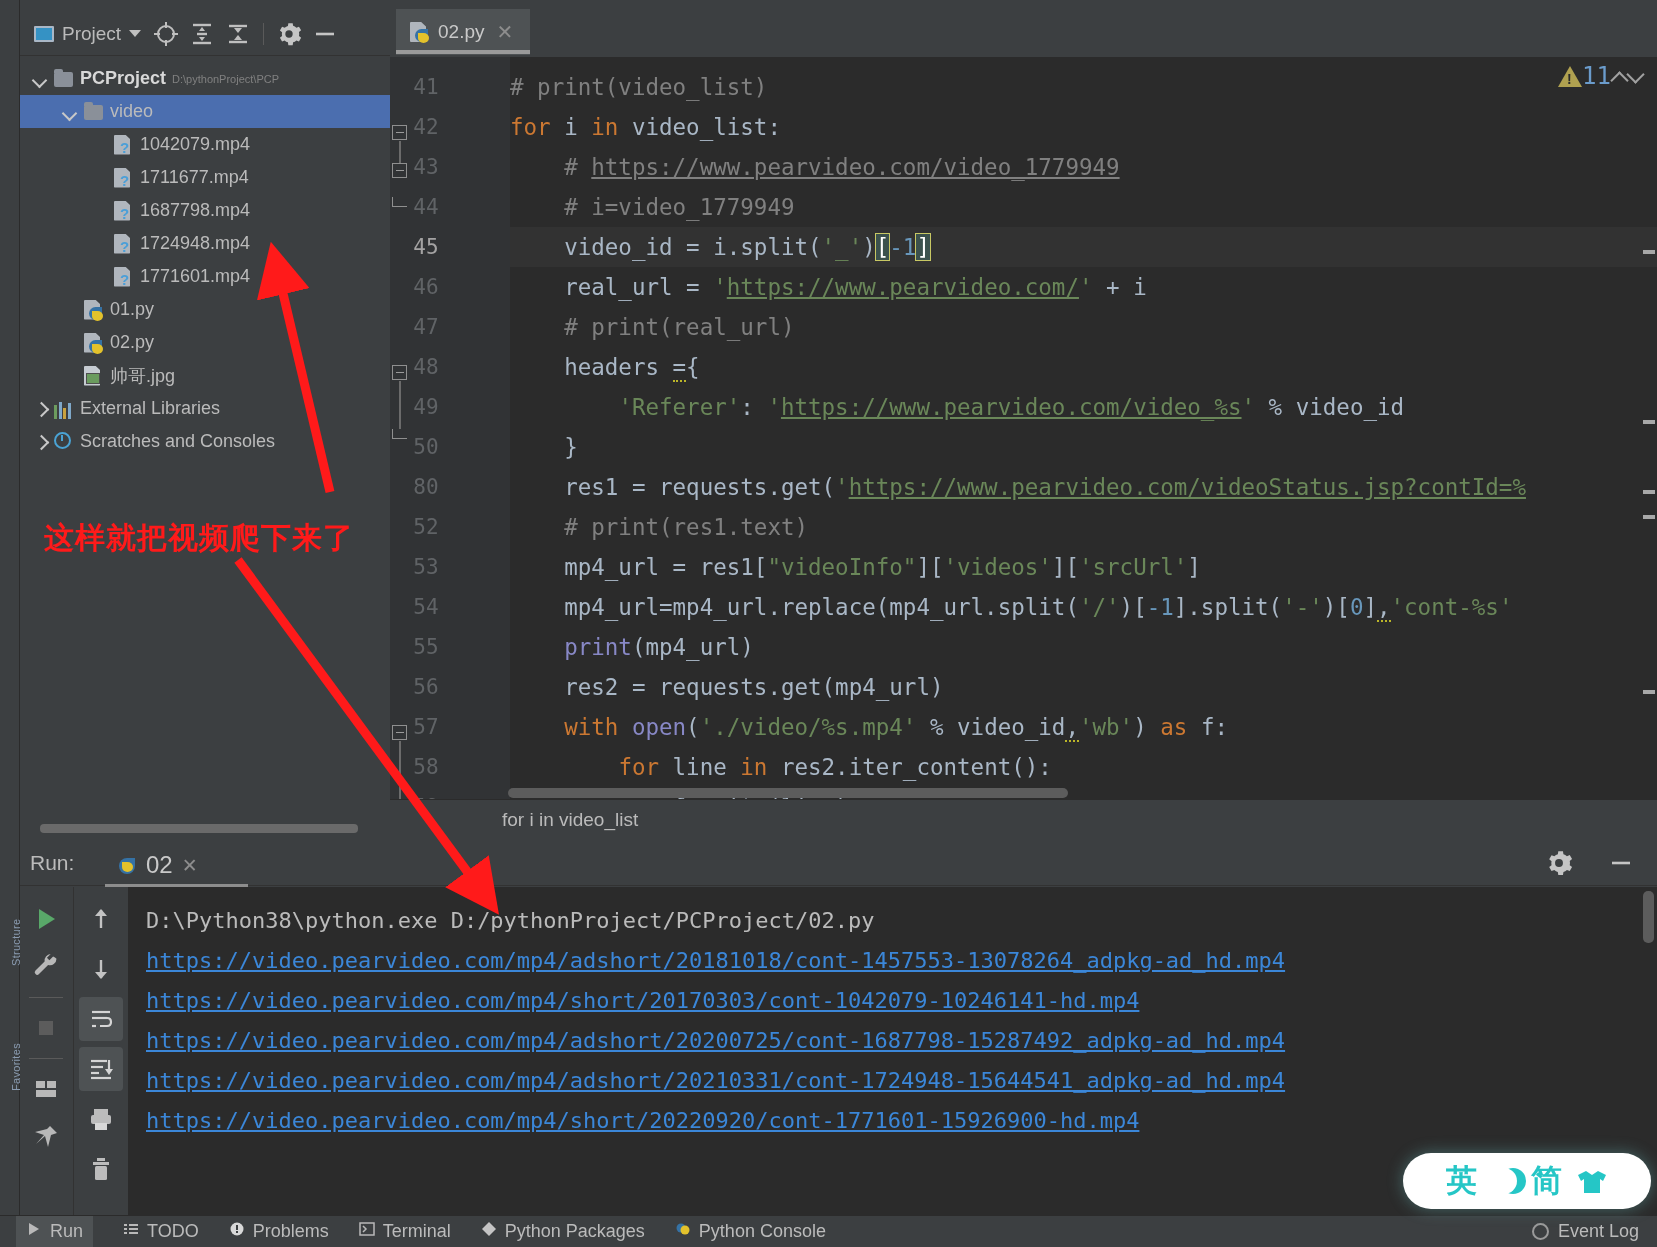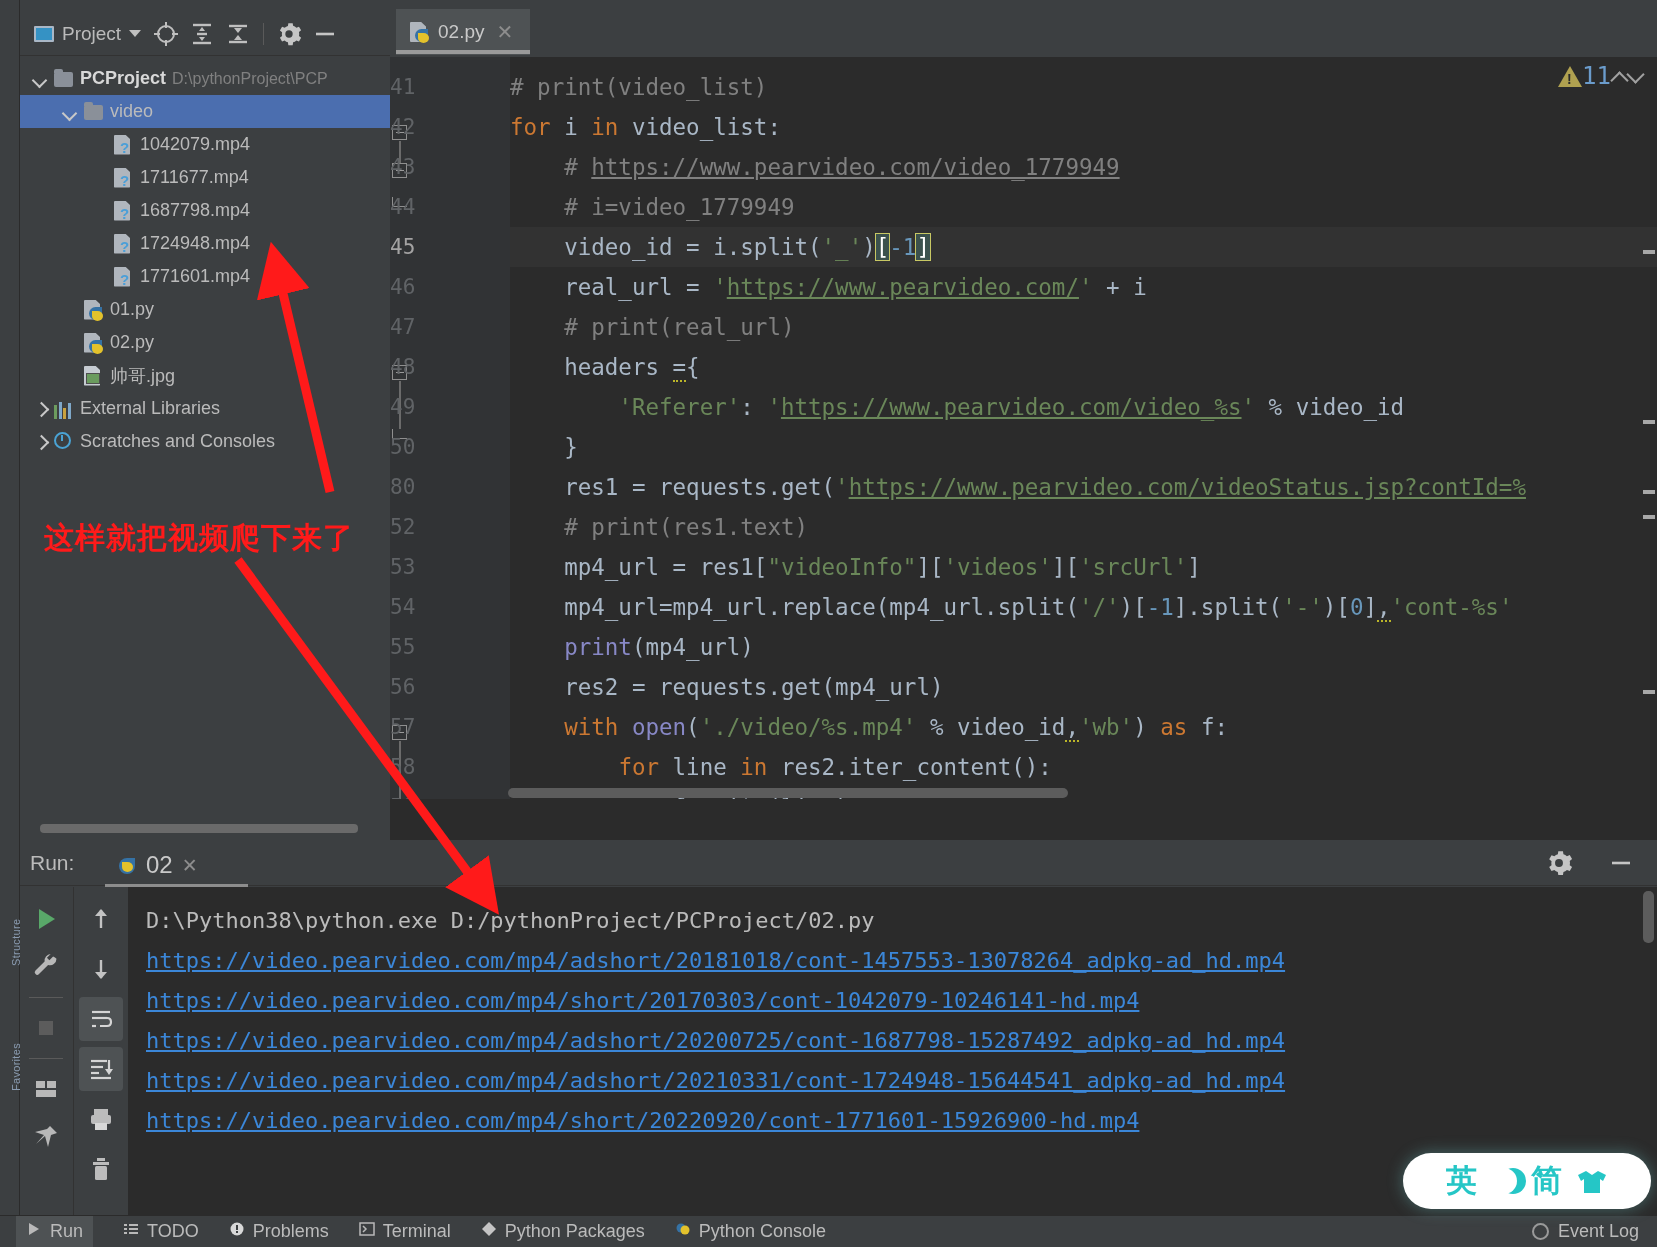--- a/index.html
+++ b/index.html
@@ -103,21 +103,21 @@
     content:''; position:absolute; left:2px; bottom:2px; width:12px; height:9px;
     background:#6a9b5e; border:1px solid #4e4e4e;
   }
   .libico { width:20px; height:18px; display:flex; gap:1.5px; align-items:flex-end; margin-top:2px;}
   .libico i { display:block; width:3px; background:#7fa8c9; }
   .clockico {
     width:17px;height:17px;border:2px solid #4aa3d4;border-radius:50%;
   }
   .clockico::after{content:'';position:absolute;left:7px;top:3px;width:2px;height:6px;background:#4aa3d4;}
   .tree-name-bold { font-weight: bold; color: #d8d8d8; }
-  .tree-path { color: #808080; font-size: 16px; }
+  .tree-path { color: #808080; font-size: 11px; }
 
   
   .annot-cn {
     position: absolute; left: 44px; top: 518px; color: #ff1a1a;
     font-size: 30px; font-weight: bold; letter-spacing: 1px; white-space: nowrap;
     font-family: "DejaVu Sans", sans-serif;
   }
 
   
   .proj-hscroll {
@@ -152,21 +152,21 @@
   }
   .fold-col { position:absolute; left:100px; top:0; width:20px; height:742px; background:#313335;}
   .code-scroll { position:absolute; left:120px; top:0; right:0; height:742px; }
 
   .cline {
     position:absolute; left:0; width:1500px; height:40px; line-height:40px;
     font-family:"DejaVu Sans Mono", monospace; font-size:22.5px; white-space:pre;
     color:#a9b7c6;
   }
   .lnum {
-    position:absolute; width:72px; text-align:left; height:40px; line-height:40px;
+    position:absolute; width:72px; text-align:center; height:40px; line-height:40px;
     font-family:"DejaVu Sans Mono", monospace; font-size:21px; color:#606366;
   }
   .lnum.cur { color:#a4a3a3; }
   .cur-line-hl {
     position:absolute; left:0; width:1267px; height:40px; background:#323232;
   }
   .kw{color:#cc7832;}
   .str{color:#6a8759;}
   .num{color:#6897bb;}
   .pyfn{color:#8888c6;}
@@ -559,20 +559,21 @@
     </div>
 
     <div class="ed-vscroll">
       <div class="ed-mark" style="top:180px;"></div>
       <div class="ed-mark" style="top:350px;"></div>
       <div class="ed-mark" style="top:420px;"></div>
       <div class="ed-mark" style="top:445px;"></div>
       <div class="ed-mark" style="top:620px;"></div>
     </div>
 
+    <div class="breadcrumb">for i in video_list</div>
   </div>
 
   <div class="run-panel">
     <div class="run-header">
       <span class="run-label">Run:</span>
       <div class="run-tab">
         <div class="ico" style="width:22px;height:22px;">
           <div class="pysnake" style="left:2px;bottom:2px;width:16px;height:16px;"></div>
         </div>
         <span class="run-tab-label">02</span>

